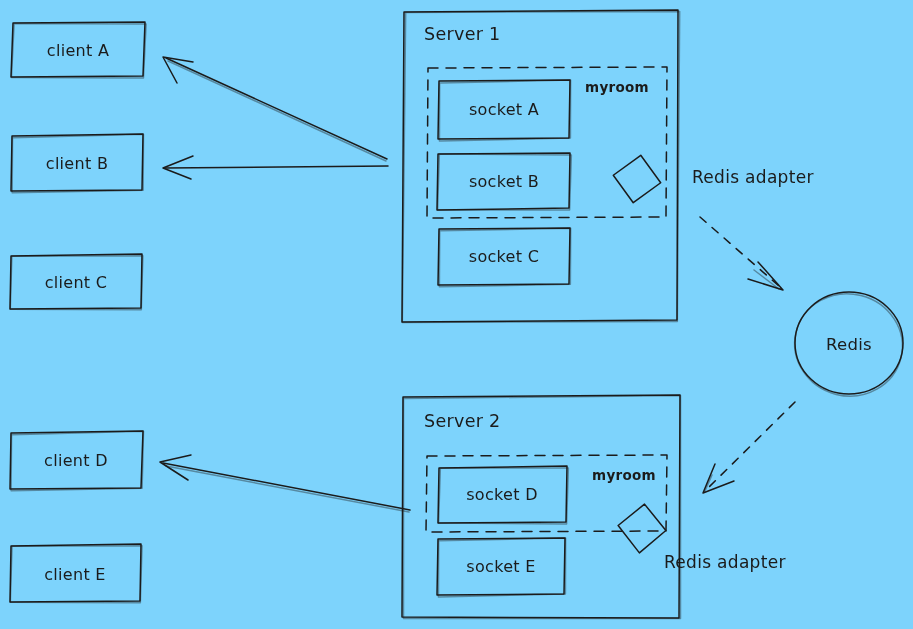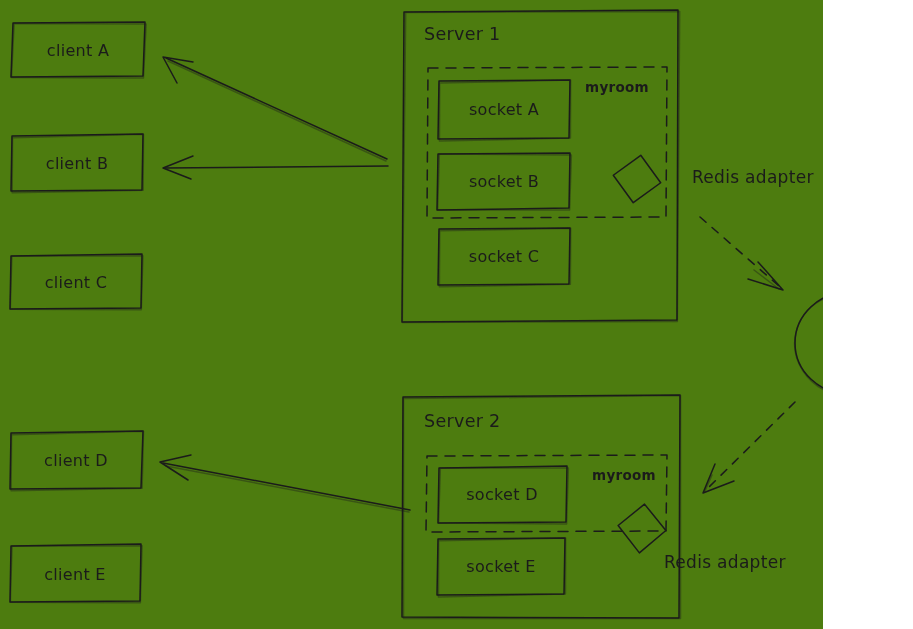--- a/index.html
+++ b/index.html
@@ -1,16 +1,16 @@
 <!DOCTYPE html>
 <html><head>
 <meta charset="utf-8">
 <style>
   html,body{margin:0;padding:0;background:#ffffff;}
-  .stage{position:relative;width:823px;height:629px;background:#4d7c0f;overflow:hidden;}
+  .stage{position:relative;width:913px;height:629px;background:#7dd3fc;overflow:hidden;}
   svg{display:block;}
   .stroke{fill:none;stroke:#1b1b1b;stroke-width:1.5;stroke-linecap:round;stroke-linejoin:round;}
   .thin{stroke-width:1.3;}
   .ghost{opacity:.4;}
   .dashedbox{stroke-dasharray:10 8;}
   .dashline{stroke-dasharray:8 8;}
   text{fill:#1b1b1b;font-family:"DejaVu Sans",sans-serif;letter-spacing:.3px;}
   .lbl{font-size:16px;}
   .title{font-size:17.5px;}
   .room{font-size:13.5px;font-weight:600;}

